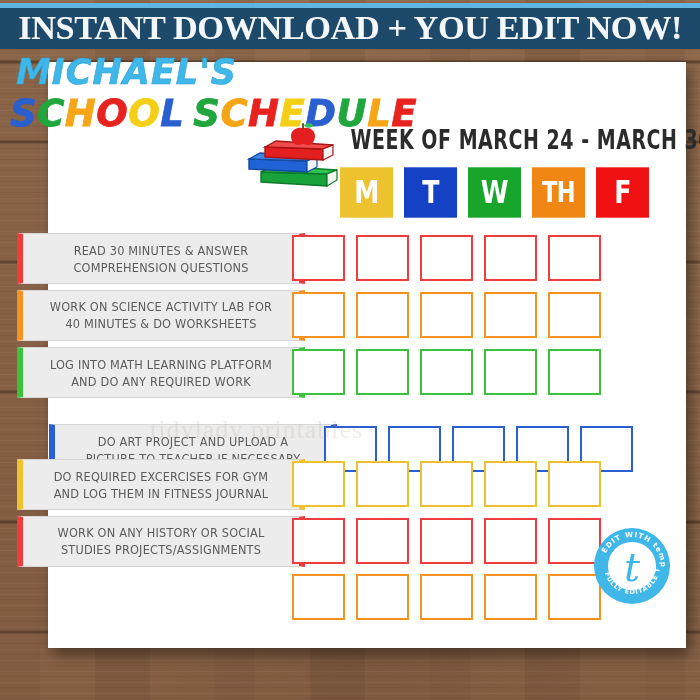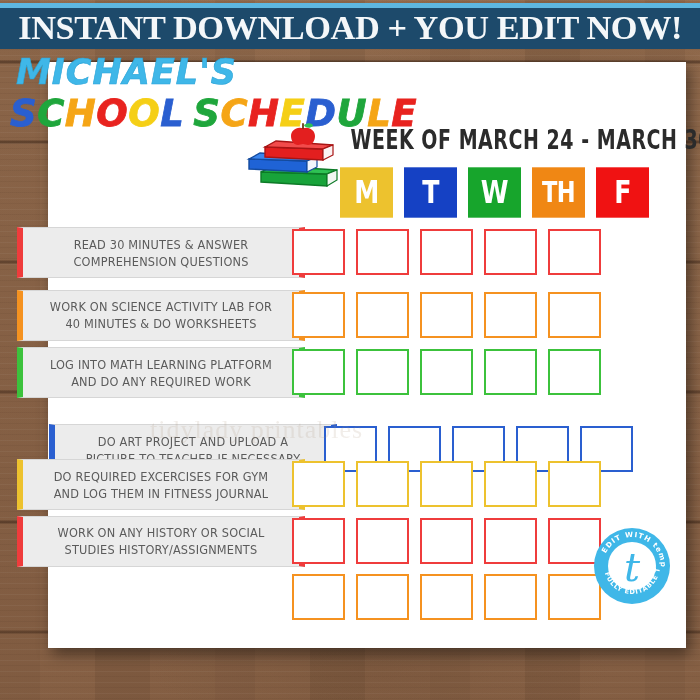--- a/index.html
+++ b/index.html
@@ -235,21 +235,21 @@
 
   <div id="dayrow">
       <div class="daybox" style="background: rgb(237, 194, 46);">M</div>
       <div class="daybox" style="background: rgb(21, 65, 196);">T</div>
       <div class="daybox" style="background: rgb(23, 165, 44);">W</div>
       <div class="daybox wide" style="background: rgb(240, 135, 20);">TH</div>
       <div class="daybox" style="background: rgb(240, 18, 18);">F</div>
     </div>
 
   <div id="rows">
-      <div class="row" style="top: 227px;">
+      <div class="row" style="top: 233px;">
         <div class="task" style="border-left-color: rgb(239, 60, 60); border-right-color: rgb(239, 60, 60);">
           <span>READ 30 MINUTES &amp; ANSWER</span>
           <span>COMPREHENSION QUESTIONS</span>
         </div>
         <div class="boxes">
           <div class="chk" style="border-color: rgb(239, 60, 60);"></div>
           <div class="chk" style="border-color: rgb(239, 60, 60);"></div>
           <div class="chk" style="border-color: rgb(239, 60, 60);"></div>
           <div class="chk" style="border-color: rgb(239, 60, 60);"></div>
           <div class="chk" style="border-color: rgb(239, 60, 60);"></div>
@@ -303,21 +303,21 @@
           <div class="chk" style="border-color: rgb(237, 194, 46);"></div>
           <div class="chk" style="border-color: rgb(237, 194, 46);"></div>
           <div class="chk" style="border-color: rgb(237, 194, 46);"></div>
           <div class="chk" style="border-color: rgb(237, 194, 46);"></div>
           <div class="chk" style="border-color: rgb(237, 194, 46);"></div>
         </div>
       </div>
       <div class="row" style="top: 515.5px;">
         <div class="task" style="border-left-color: rgb(239, 60, 60); border-right-color: rgb(239, 60, 60);">
           <span>WORK ON ANY HISTORY OR SOCIAL</span>
-          <span>STUDIES HISTORY/ASSIGNMENTS</span>
+          <span>STUDIES PROJECTS/ASSIGNMENTS</span>
         </div>
         <div class="boxes">
           <div class="chk" style="border-color: rgb(239, 60, 60);"></div>
           <div class="chk" style="border-color: rgb(239, 60, 60);"></div>
           <div class="chk" style="border-color: rgb(239, 60, 60);"></div>
           <div class="chk" style="border-color: rgb(239, 60, 60);"></div>
           <div class="chk" style="border-color: rgb(239, 60, 60);"></div>
         </div>
       </div>
       <div class="row" style="top: 572px;">

